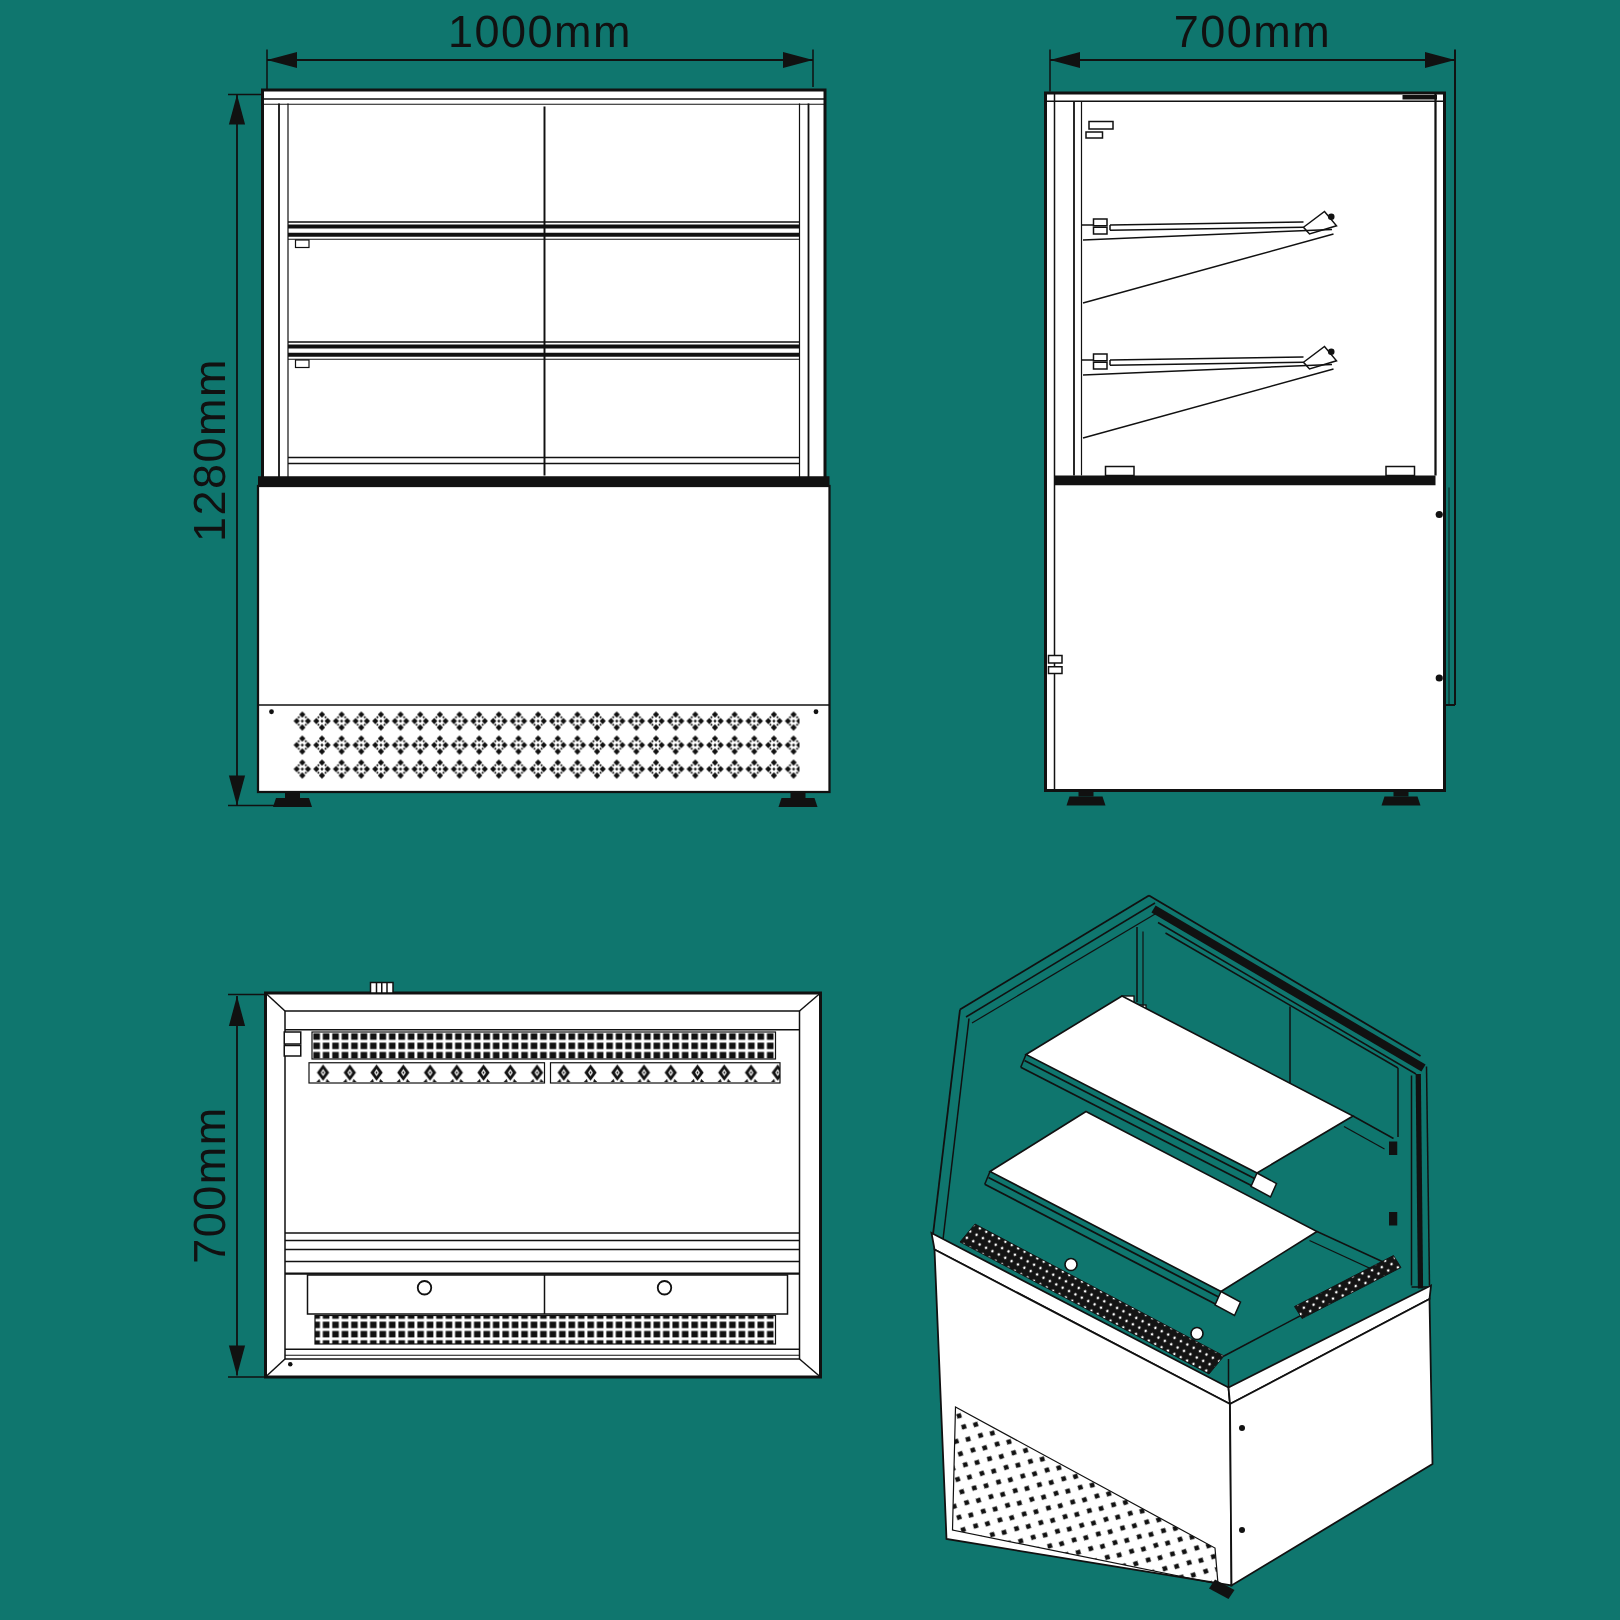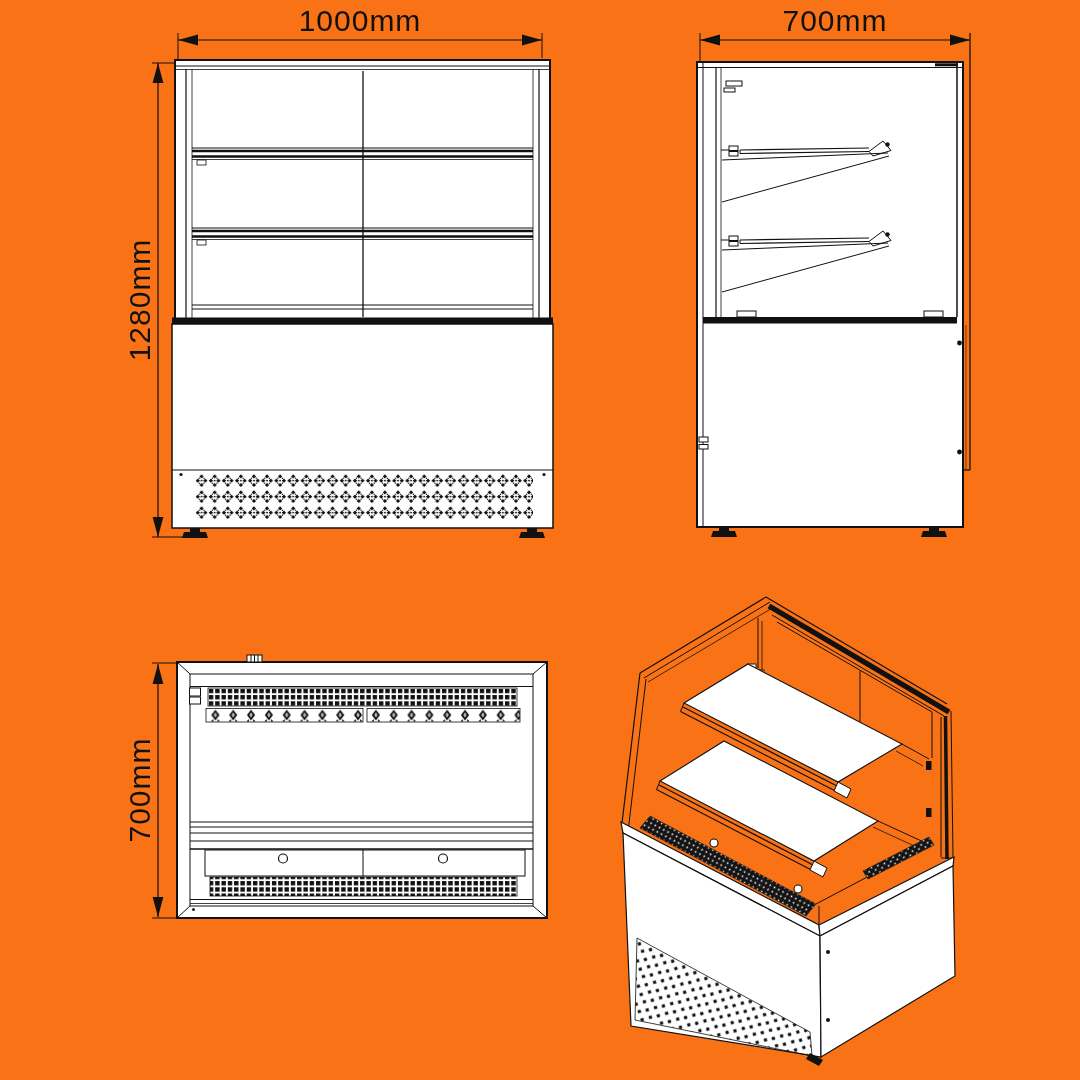--- a/index.html
+++ b/index.html
@@ -1,16 +1,16 @@
 <!DOCTYPE html>
 <html><head>
 <meta charset="utf-8">
 <style>
   html,body{margin:0;padding:0;background:#ffffff;}
-  #canvas{position:relative;width:1080px;height:1080px;background:#f97316;overflow:hidden;}
+  #canvas{position:relative;width:1080px;height:1080px;background:#0f766e;overflow:hidden;}
   svg{position:absolute;left:0;top:0;}
   text{font-family:"Liberation Sans","DejaVu Sans",sans-serif;fill:#111;}
   .dimtext{font-size:30px;letter-spacing:1px;}
 </style>
 </head>
 <body>
 
 <div id="canvas">
 <svg width="1080" height="1080" viewBox="0 0 1080 1080">
 <defs>

